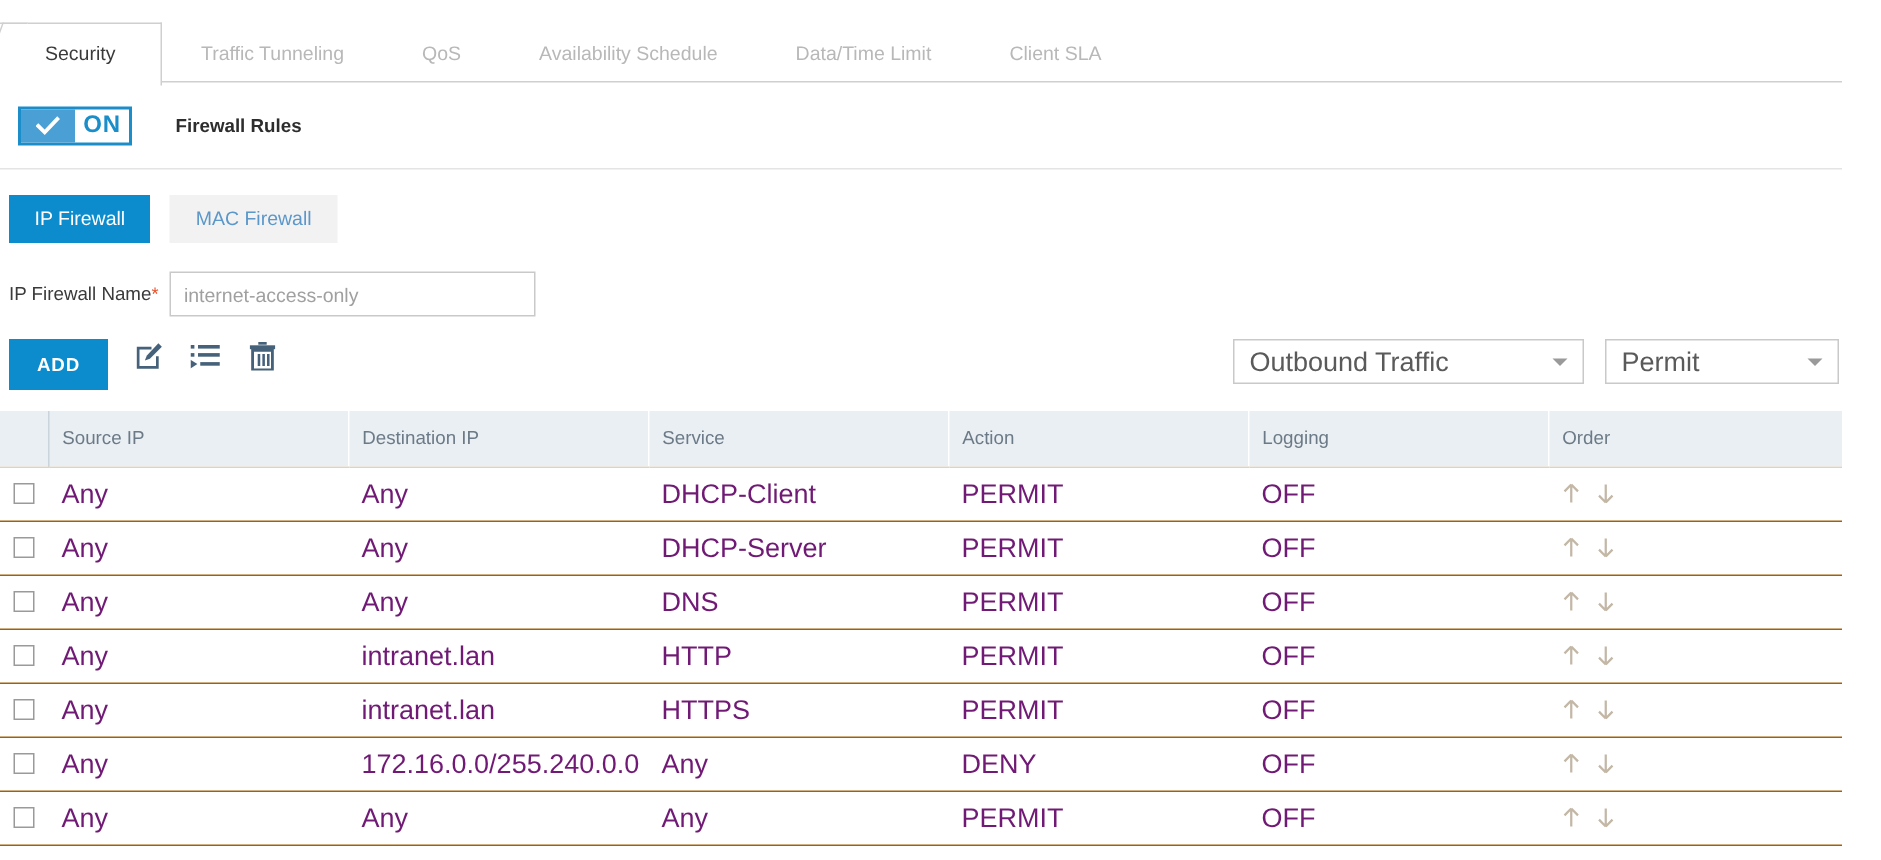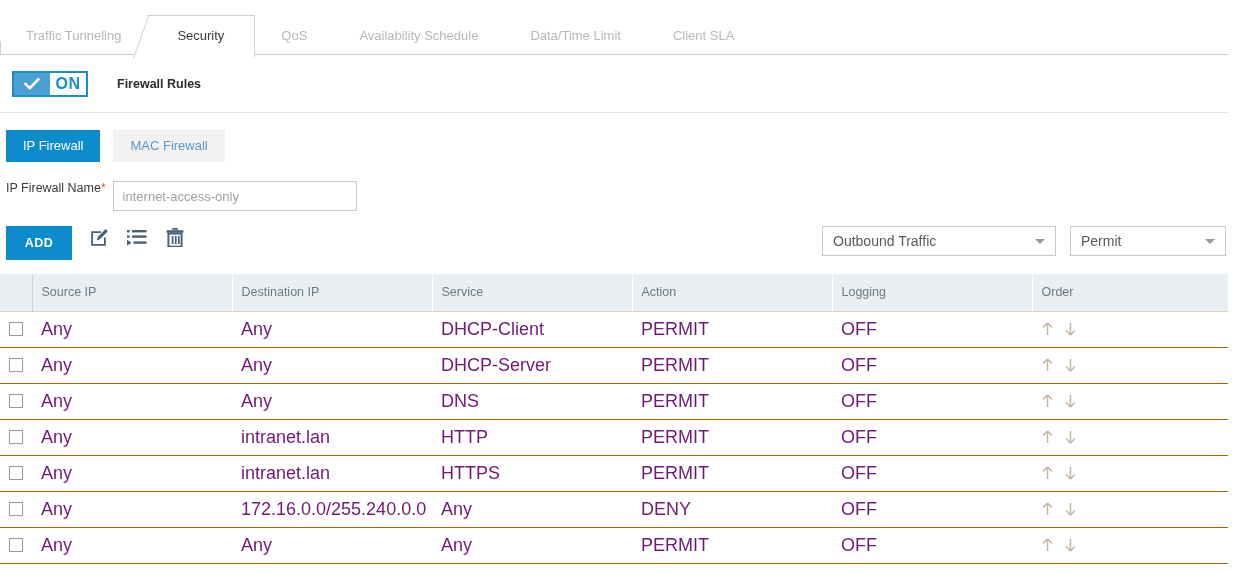--- a/index.html
+++ b/index.html
@@ -135,20 +135,21 @@
     white-space: nowrap;
   }
   .seg.on  { background: #0d8ccd; color: #ffffff; }
   .seg.off { background: #f2f2f2; color: #5b97c9; }
 
   
   .name-row {
     margin-top: 19px;
     padding-left: 6px;
     display: flex;
+    align-items: center;
   }
   .name-label {
     font-size: 12.5px;
     color: #3a3a3a;
   }
   .req { color: #e8502a; font-size: 12px; }
   .name-input {
     margin-left: 7px;
     width: 244px; height: 30px;
     border: 1px solid #c9c9c9;
@@ -197,21 +198,21 @@
     gap: 14px;
   }
   .sel {
     position: relative;
     height: 30px;
     border: 1px solid #c9c9c9;
     background: #ffffff;
     display: flex;
     align-items: center;
     padding: 0 10px;
-    font-size: 14px;
+    font-size: 18px;
     color: #5a5a5a;
     cursor: pointer;
   }
   .sel.wide   { width: 234px; }
   .sel.narrow { width: 156px; }
   .sel .caret {
     position: absolute;
     right: 10px; top: 50%;
     margin-top: -2px;
     width: 0; height: 0;
@@ -265,22 +266,22 @@
   }
   .arrow { cursor: pointer; display: block; }
 </style>
 </head>
 <body>
 
 <div class="tabbar">
   <div class="tabbar-baseline"></div>
   <div class="tab-leadin"></div>
   <div class="tab-list" id="tab-list">
+      <div class="tab active">Security</div>
       <div class="tab">Traffic Tunneling</div>
-      <div class="tab active">Security</div>
       <div class="tab">QoS</div>
       <div class="tab">Availability Schedule</div>
       <div class="tab">Data/Time Limit</div>
       <div class="tab">Client SLA</div>
     </div>
 </div>
 
 <div class="toggle-row">
   <div class="toggle">
     <div class="toggle-knob">

